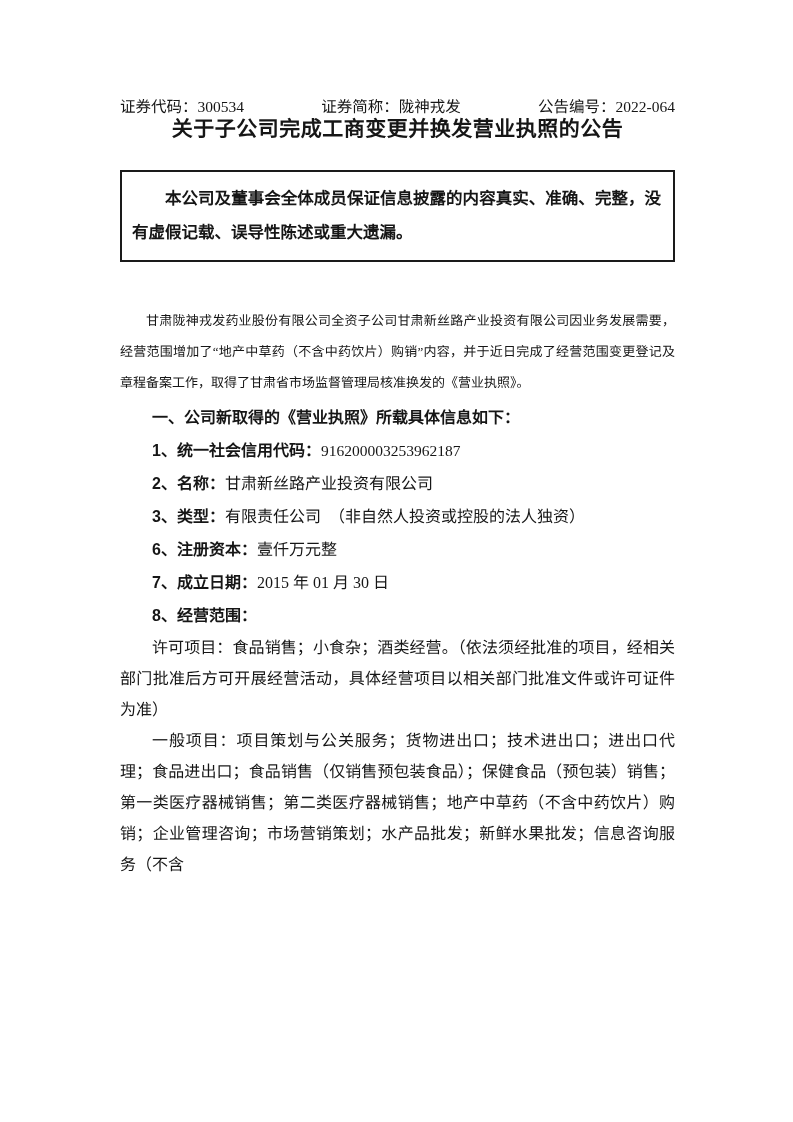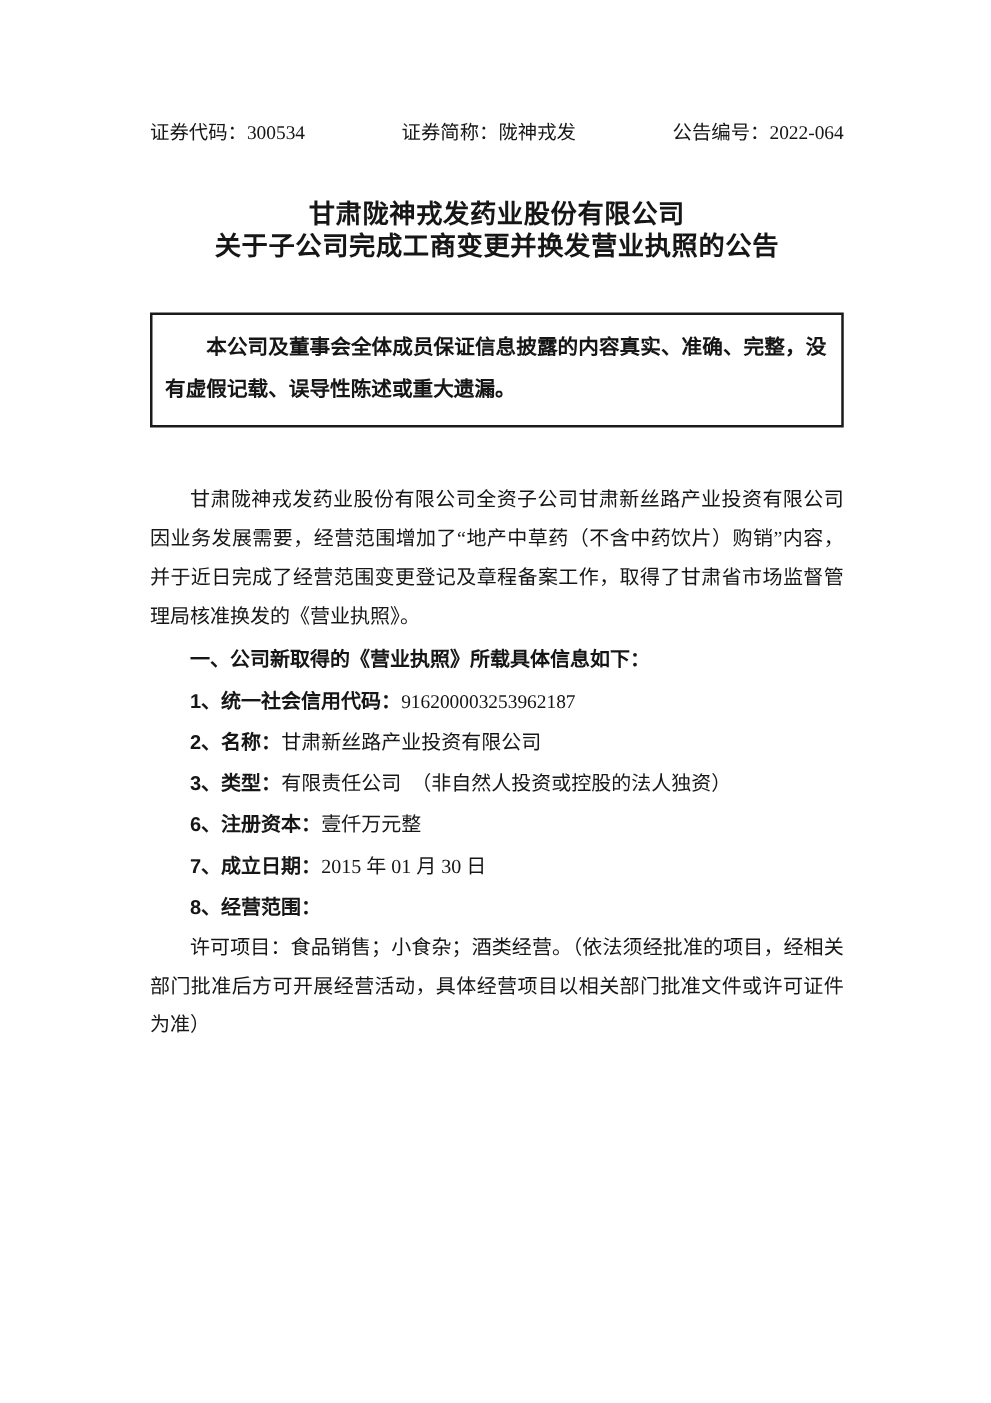--- a/index.html
+++ b/index.html
@@ -39,35 +39,35 @@
   }
   .title-subject {
     text-align: center;
     font-family: "Liberation Sans", "DejaVu Sans", sans-serif;
     font-weight: bold;
     font-size: 21px;
     line-height: 1.2;
     letter-spacing: 0.5px;
   }
   .disclaimer-box {
-    margin-top: 40px;
+    margin-top: 28px;
     border: 2px solid #1a1a1a;
     padding: 9px 12px 11px 10px;
     width: 555px;
   }
   .disclaimer-text {
     font-family: "Liberation Sans", "DejaVu Sans", sans-serif;
     font-weight: bold;
     font-size: 16.5px;
     line-height: 34px;
     text-indent: 2em;
     text-align: justify;
   }
   .para {
-    font-size: 16px;
+    font-size: 13px;
     line-height: 31px;
     text-indent: 2em;
     text-align: justify;
   }
   .intro { margin-top: 43px; }
   .section-heading {
     margin-top: 3px;
     font-family: "Liberation Sans", "DejaVu Sans", sans-serif;
     font-weight: bold;
     font-size: 16px;
@@ -101,21 +101,20 @@
 
 <div class="page">
   <div class="content">
 
     <div class="doc-header">
       <span>证券代码：300534</span>
       <span>证券简称：陇神戎发</span>
       <span>公告编号：2022-064</span>
     </div>
 
-    <h1 class="title-company">甘肃陇神戎发药业股份有限公司</h1>
     <h2 class="title-subject">关于子公司完成工商变更并换发营业执照的公告</h2>
 
     <div class="disclaimer-box">
       <p class="disclaimer-text">本公司及董事会全体成员保证信息披露的内容真实、准确、完整，没有虚假记载、误导性陈述或重大遗漏。</p>
     </div>
 
     <p class="para intro">甘肃陇神戎发药业股份有限公司全资子公司甘肃新丝路产业投资有限公司因业务发展需要，经营范围增加了“地产中草药（不含中药饮片）购销”内容，并于近日完成了经营范围变更登记及章程备案工作，取得了甘肃省市场监督管理局核准换发的《营业执照》。</p>
 
     <p class="section-heading">一、公司新取得的《营业执照》所载具体信息如下：</p>
 
@@ -128,15 +127,16 @@
 
 
     <p class="license-item"><span class="item-label">6、注册资本：</span><span class="item-value">壹仟万元整</span></p>
 
     <p class="license-item"><span class="item-label">7、成立日期：</span><span class="item-value">2015 年 01 月 30 日</span></p>
 
     <p class="license-item"><span class="item-label">8、经营范围：</span><span class="item-value"></span></p>
 
     <p class="scope-para">许可项目：食品销售；小食杂；酒类经营。（依法须经批准的项目，经相关部门批准后方可开展经营活动，具体经营项目以相关部门批准文件或许可证件为准）</p>
 
+    <p class="scope-para">一般项目：项目策划与公关服务；货物进出口；技术进出口；进出口代理；食品进出口；食品销售（仅销售预包装食品）；保健食品（预包装）销售；第一类医疗器械销售；第二类医疗器械销售；地产中草药（不含中药饮片）购销；企业管理咨询；市场营销策划；水产品批发；新鲜水果批发；信息咨询服务（不含</p>
 
   </div>
 </div>
 
 </body></html>

